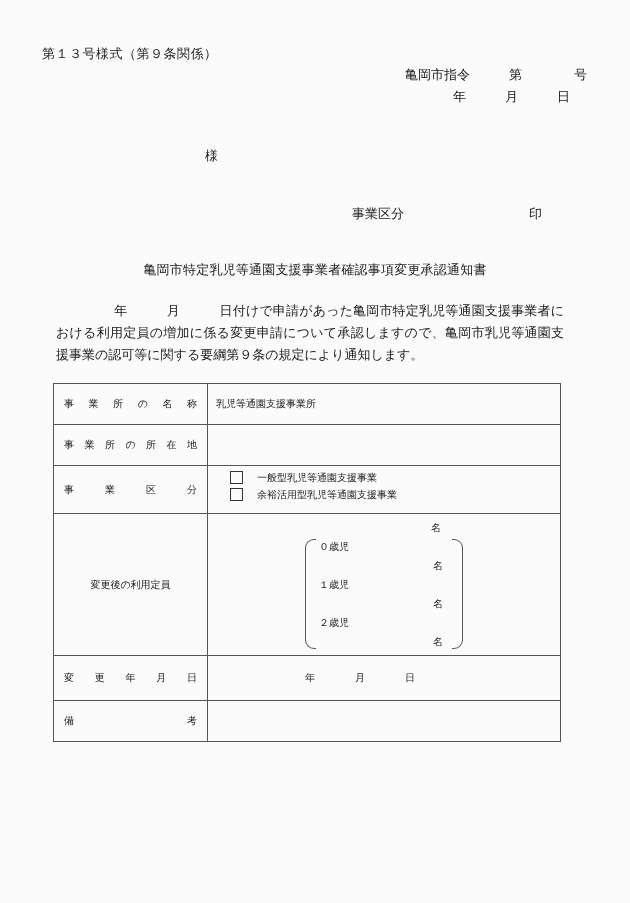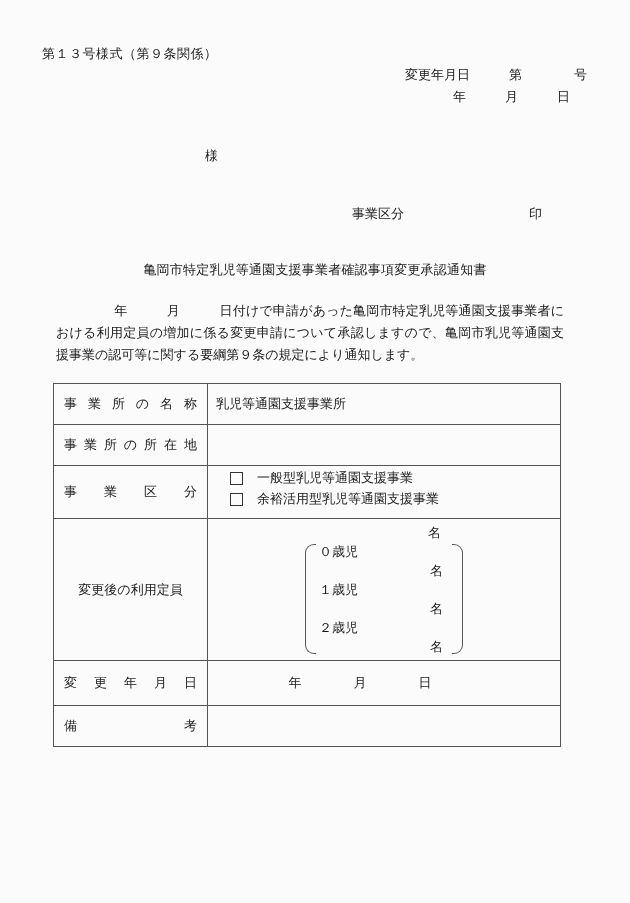--- a/index.html
+++ b/index.html
@@ -92,21 +92,21 @@
   }
 
   
   .form-table {
     position: absolute;
     left: 53px;
     top: 383px;
     width: 508px;
     border-collapse: collapse;
     table-layout: fixed;
-    font-size: 13px;
+    font-size: 10px;
   }
   .form-table td {
     border: 1px solid #555;
     padding: 0;
     vertical-align: middle;
   }
   .label-cell {
     width: 133px;
     text-align: center;
     padding: 0 10px !important;
@@ -220,21 +220,21 @@
     padding-right: 48px;
   }
 </style>
 </head>
 <body>
 
 <div class="page">
 
   <div class="form-no">第１３号様式（第９条関係）</div>
 
-  <div class="doc-number">変更年月日　　　第　　　　号</div>
+  <div class="doc-number">亀岡市指令　　　第　　　　号</div>
   <div class="doc-date">年　　　月　　　日</div>
 
   <div class="addressee">様</div>
 
   <div class="issuer-row">
     <span>事業区分</span>
     <span>印</span>
   </div>
 
   <div class="doc-title">亀岡市特定乳児等通園支援事業者確認事項変更承認通知書</div>

